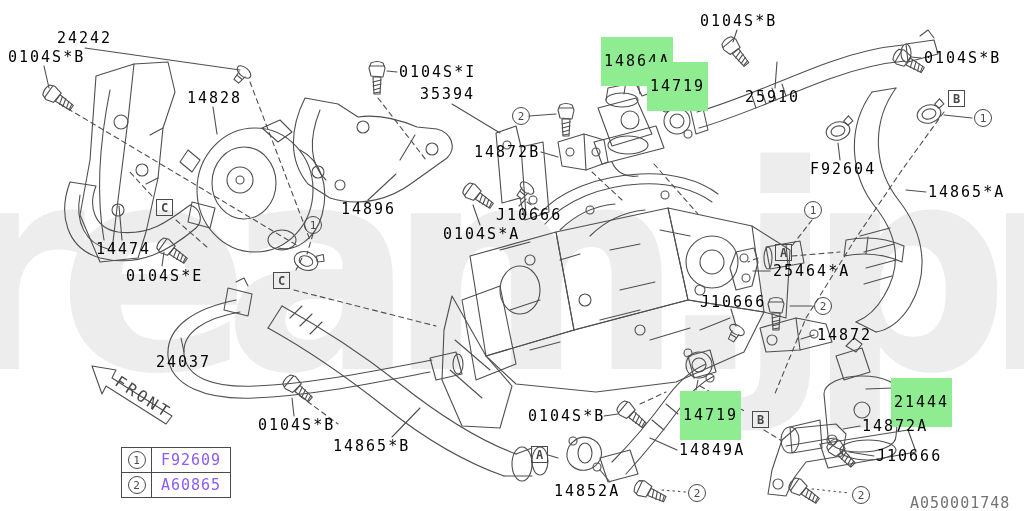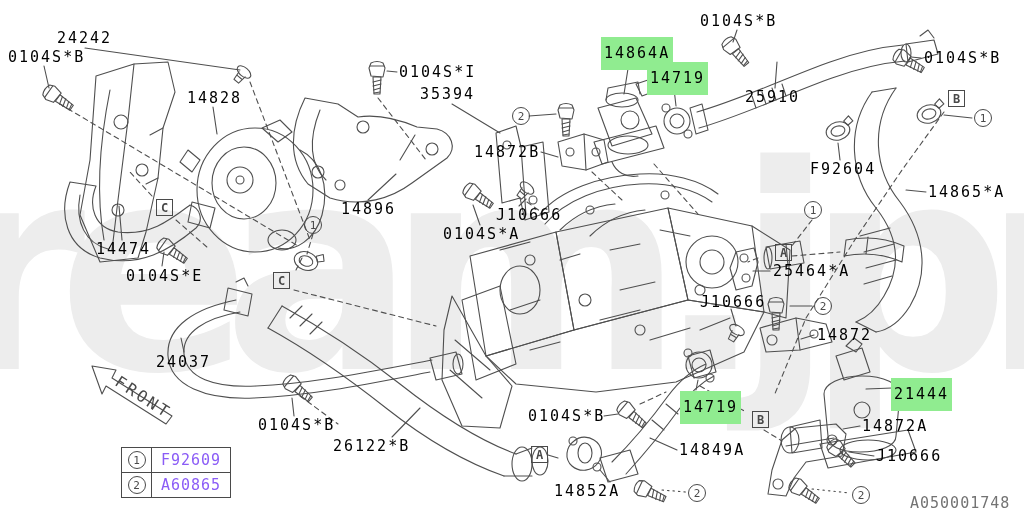--- a/index.html
+++ b/index.html
@@ -15,21 +15,21 @@
   }
   svg.lineart { position:absolute; left:0; top:0; z-index:1; }
   svg.lineart * { stroke:#4f4f4f; fill:none; stroke-width:1.1; stroke-linecap:round; stroke-linejoin:round; }
   svg.lineart .dash { stroke-dasharray:5 4; }
   svg.lineart .dots { stroke-dasharray:1.5 4; }
   #labels-layer { position:absolute; left:0; top:0; width:100%; height:100%; z-index:2; }
   .part-label {
     position:absolute; font-size:15px; letter-spacing:2px; line-height:1.15;
     color:#000000; white-space:nowrap;
   }
-  .part-label.highlighted { background:#90ec90; padding:8px 3px; margin-left:-3px; }
+  .part-label.highlighted { background:#90ec90; padding:16px 3px; margin-left:-3px; }
   .ref-box {
     position:absolute; width:15px; height:15px; border:1.6px solid #4a4a4a;
     display:flex; align-items:center; justify-content:center;
     font-size:12px; font-weight:bold; color:#4a4a4a; background:transparent;
   }
   .ref-circle {
     position:absolute; width:16px; height:16px; border:1.4px solid #4a4a4a; border-radius:50%;
     display:flex; align-items:center; justify-content:center;
     font-size:11px; color:#4a4a4a; background:transparent;
   }
@@ -379,21 +379,21 @@
       <div class="part-label" style="left: 474px; top: 144px;">14872B</div>
       <div class="part-label" style="left: 496px; top: 207px;">J10666</div>
       <div class="part-label" style="left: 443px; top: 226px;">0104S*A</div>
       <div class="part-label" style="left: 773px; top: 263px;">25464*A</div>
       <div class="part-label" style="left: 700px; top: 294px;">J10666</div>
       <div class="part-label" style="left: 817px; top: 327px;">14872</div>
       <div class="part-label" style="left: 528px; top: 408px;">0104S*B</div>
       <div class="part-label highlighted" style="left: 683px; top: 391px;">14719</div>
       <div class="part-label" style="left: 679px; top: 442px; text-align: center;">14849A</div>
       <div class="part-label" style="left: 554px; top: 483px;">14852A</div>
-      <div class="part-label" style="left: 333px; top: 438px;">26122*B</div>
+      <div class="part-label" style="left: 333px; top: 438px;">14865*B</div>
       <div class="part-label" style="left: 258px; top: 417px;">0104S*B</div>
       <div class="part-label highlighted" style="left: 894px; top: 378px;">21444</div>
       <div class="part-label" style="left: 862px; top: 418px;">14872A</div>
       <div class="part-label" style="left: 876px; top: 448px;">J10666</div>
       <div class="ref-box" style="left: 156px; top: 199px;">C</div>
       <div class="ref-box" style="left: 273px; top: 272px;">C</div>
       <div class="ref-box" style="left: 775px; top: 244px;">A</div>
       <div class="ref-box" style="left: 531px; top: 446px;">A</div>
       <div class="ref-box" style="left: 948px; top: 90px;">B</div>
       <div class="ref-box" style="left: 752px; top: 411px;">B</div>

